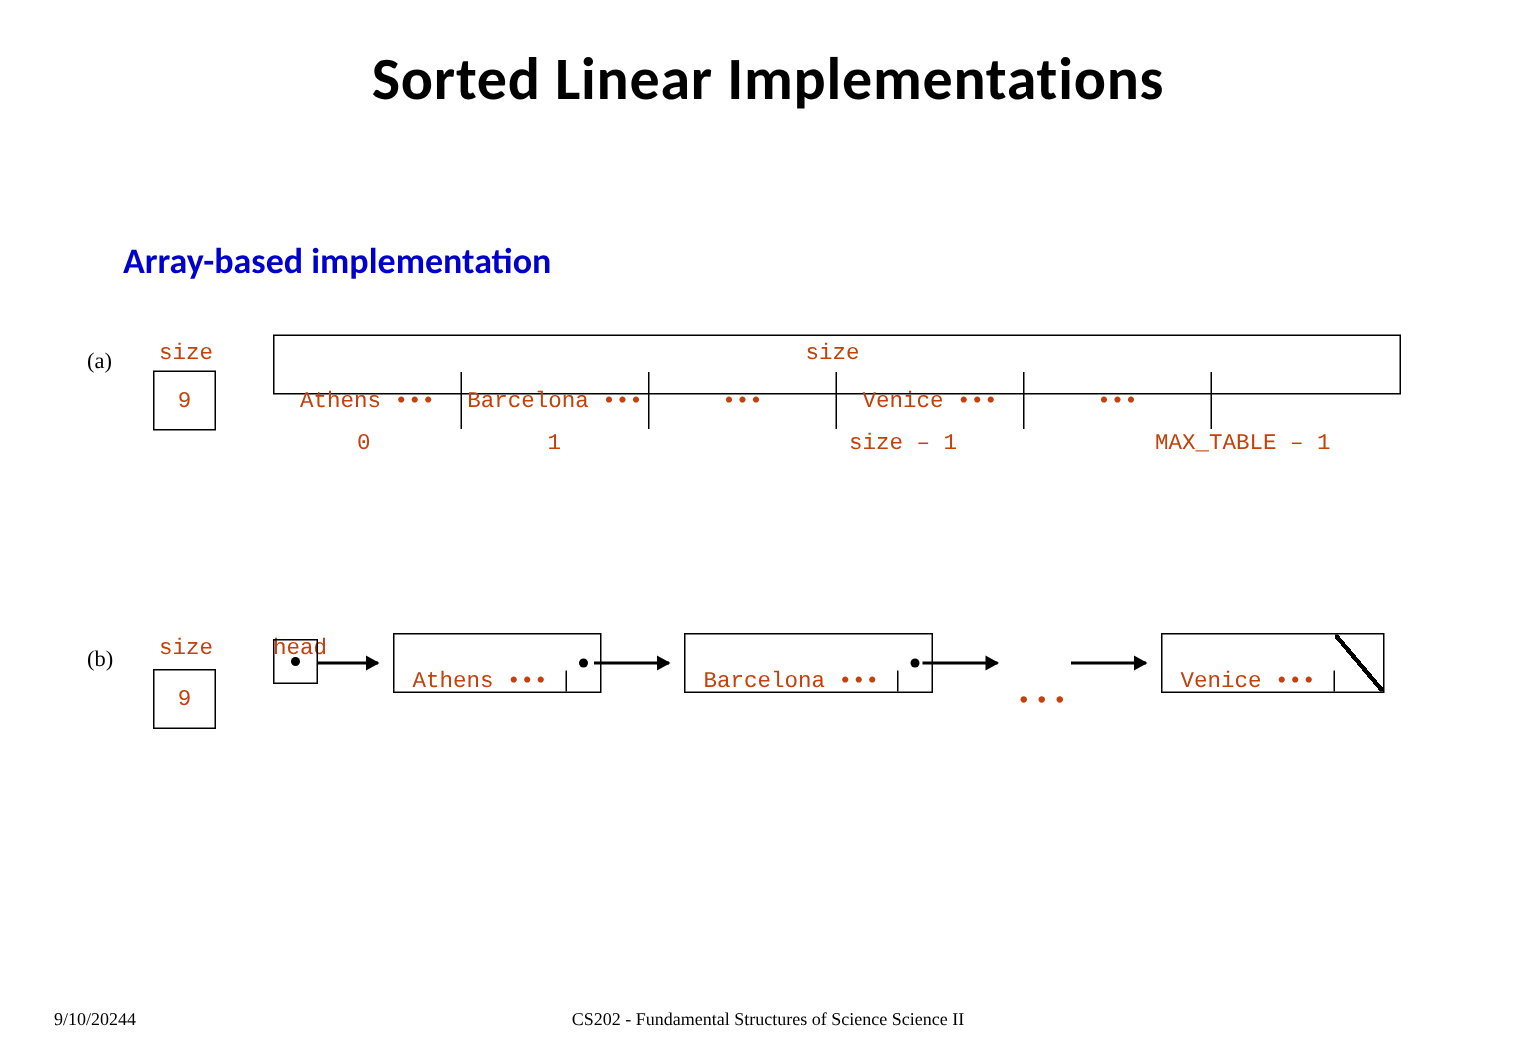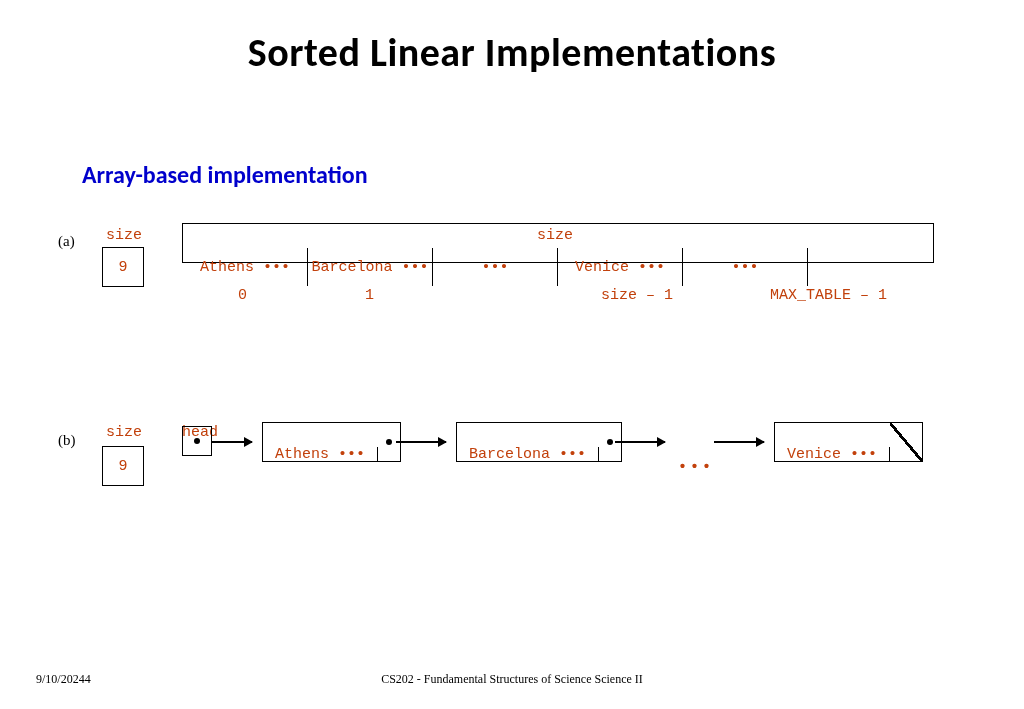--- a/index.html
+++ b/index.html
@@ -79,21 +79,21 @@
     .cell1 { width: 125px; }
     .cell2 { width: 125px; }
     .cell3 { width: 125px; }
     .cell4 { width: 125px; }
     .cell5 { width: 125px; }
     .label-size-a { position: absolute; left: 24px; }
     .label-items { position: absolute; left: 455px; }
     .idx { position: absolute; }
     .idx0 { left: 156px; }
     .idx1 { left: 283px; }
-    .idx2 { left: 519px; }
+    .idx2 { left: 484px; }
     .idx3 { left: 688px; }
 
     .diagram-b { position: relative; margin-left: 82px; height: 80px; }
     .label-size-b { position: absolute; left: 24px; top: 0; }
     .label-head { position: absolute; left: 100px; top: 0; }
     .row-b { position: absolute; top: 22px; left: 0; height: 40px; width: 100%; }
     .size-box-b {
       position: absolute; left: 20px; top: 0;
       width: 42px; height: 40px; border: 1.5px solid #000;
       display: flex; align-items: center; justify-content: center;

